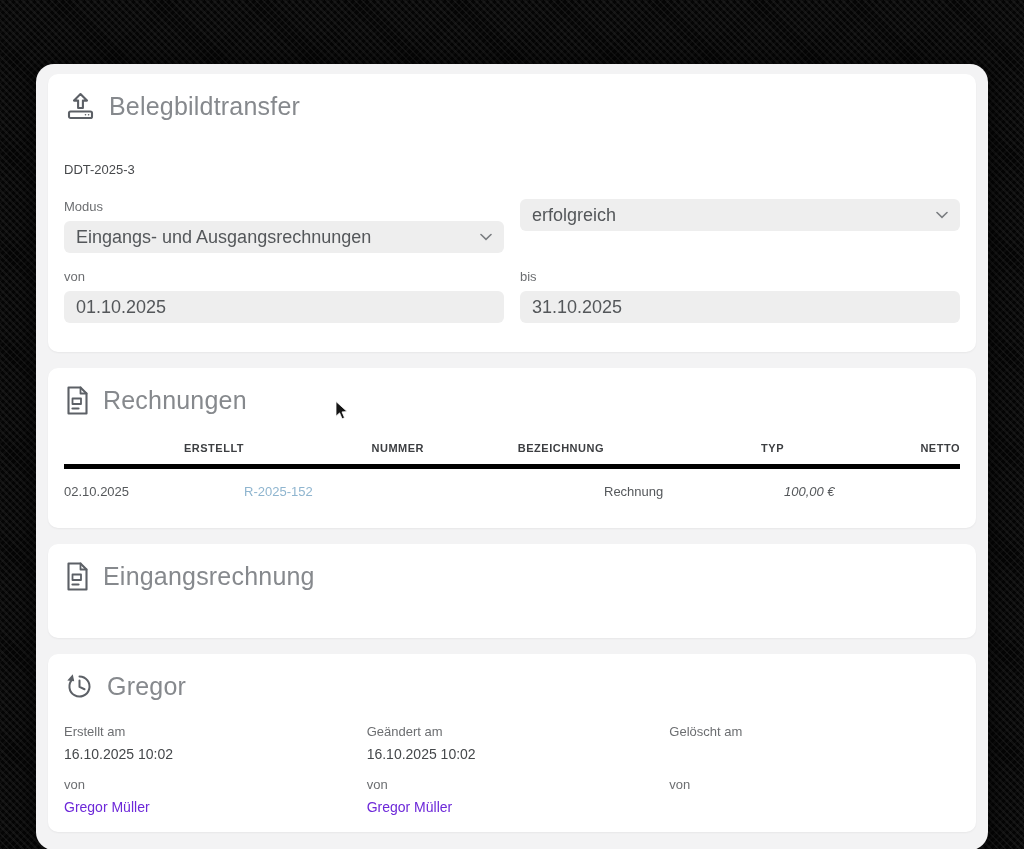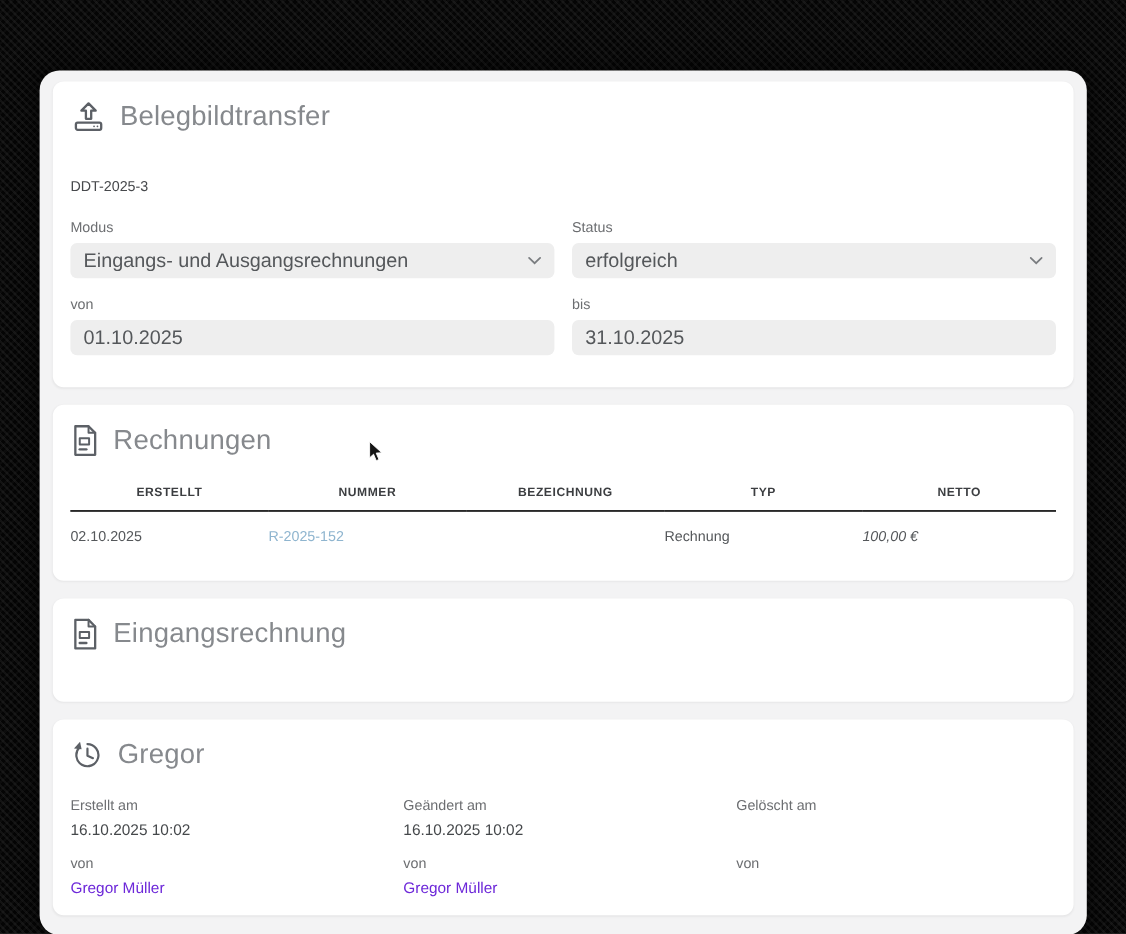--- a/index.html
+++ b/index.html
@@ -41,22 +41,22 @@
     background:#eeeeee;border:none;border-radius:6px;height:32px;
     display:flex;align-items:center;justify-content:space-between;
     padding:0 12px;font-size:18px;color:#54575a;cursor:pointer;box-sizing:border-box;
   }
   input.field{width:100%;cursor:text;font-family:"Liberation Sans","DejaVu Sans",sans-serif;}
   .chevron{display:inline-flex;color:#7a7d80;}
   
   .card-invoices{height:160px;}
   .inv-table{width:100%;border-collapse:collapse;margin-top:20px;table-layout:fixed;}
   .inv-table th{
-    text-align:center;font-size:11px;font-weight:700;color:#3c3e41;
-    letter-spacing:.5px;padding:6px 0 10px 0;border-bottom:1px solid #000000;
+    text-align:right;font-size:11px;font-weight:700;color:#3c3e41;
+    letter-spacing:.5px;padding:6px 0 10px 0;border-bottom:5px solid #000000;
   }
   .inv-table td{font-size:13px;color:#55585b;padding:15px 0 10px 0;}
   .inv-table td.netto,.netto-val{font-style:italic;}
   a.row-link{color:#8fb5cf;text-decoration:none;font-size:13px;}
   
   .card-incoming{height:94px;}
   
   .card-history{height:178px;margin-bottom:0;}
   .history-grid{display:grid;grid-template-columns:1fr 1fr 1fr;column-gap:12px;margin-top:22px;}
   .h-label{font-size:13px;color:#6c6e71;margin-bottom:6px;min-height:16px;}
@@ -92,21 +92,20 @@
           <span>Eingangs- und Ausgangsrechnungen</span>
           <span class="chevron">
             <svg width="12" height="8" viewBox="0 0 12 8" fill="none" stroke="currentColor" stroke-width="1.6" stroke-linecap="round">
                 <polyline points="1,1.5 6,6.3 11,1.5"></polyline>
               </svg>
           </span>
         </div>
       </div>
 
       <div>
-        <div class="field-label">Status</div>
         <div class="field">
           <span>erfolgreich</span>
           <span class="chevron">
             <svg width="12" height="8" viewBox="0 0 12 8" fill="none" stroke="currentColor" stroke-width="1.6" stroke-linecap="round">
                 <polyline points="1,1.5 6,6.3 11,1.5"></polyline>
               </svg>
           </span>
         </div>
       </div>
 

